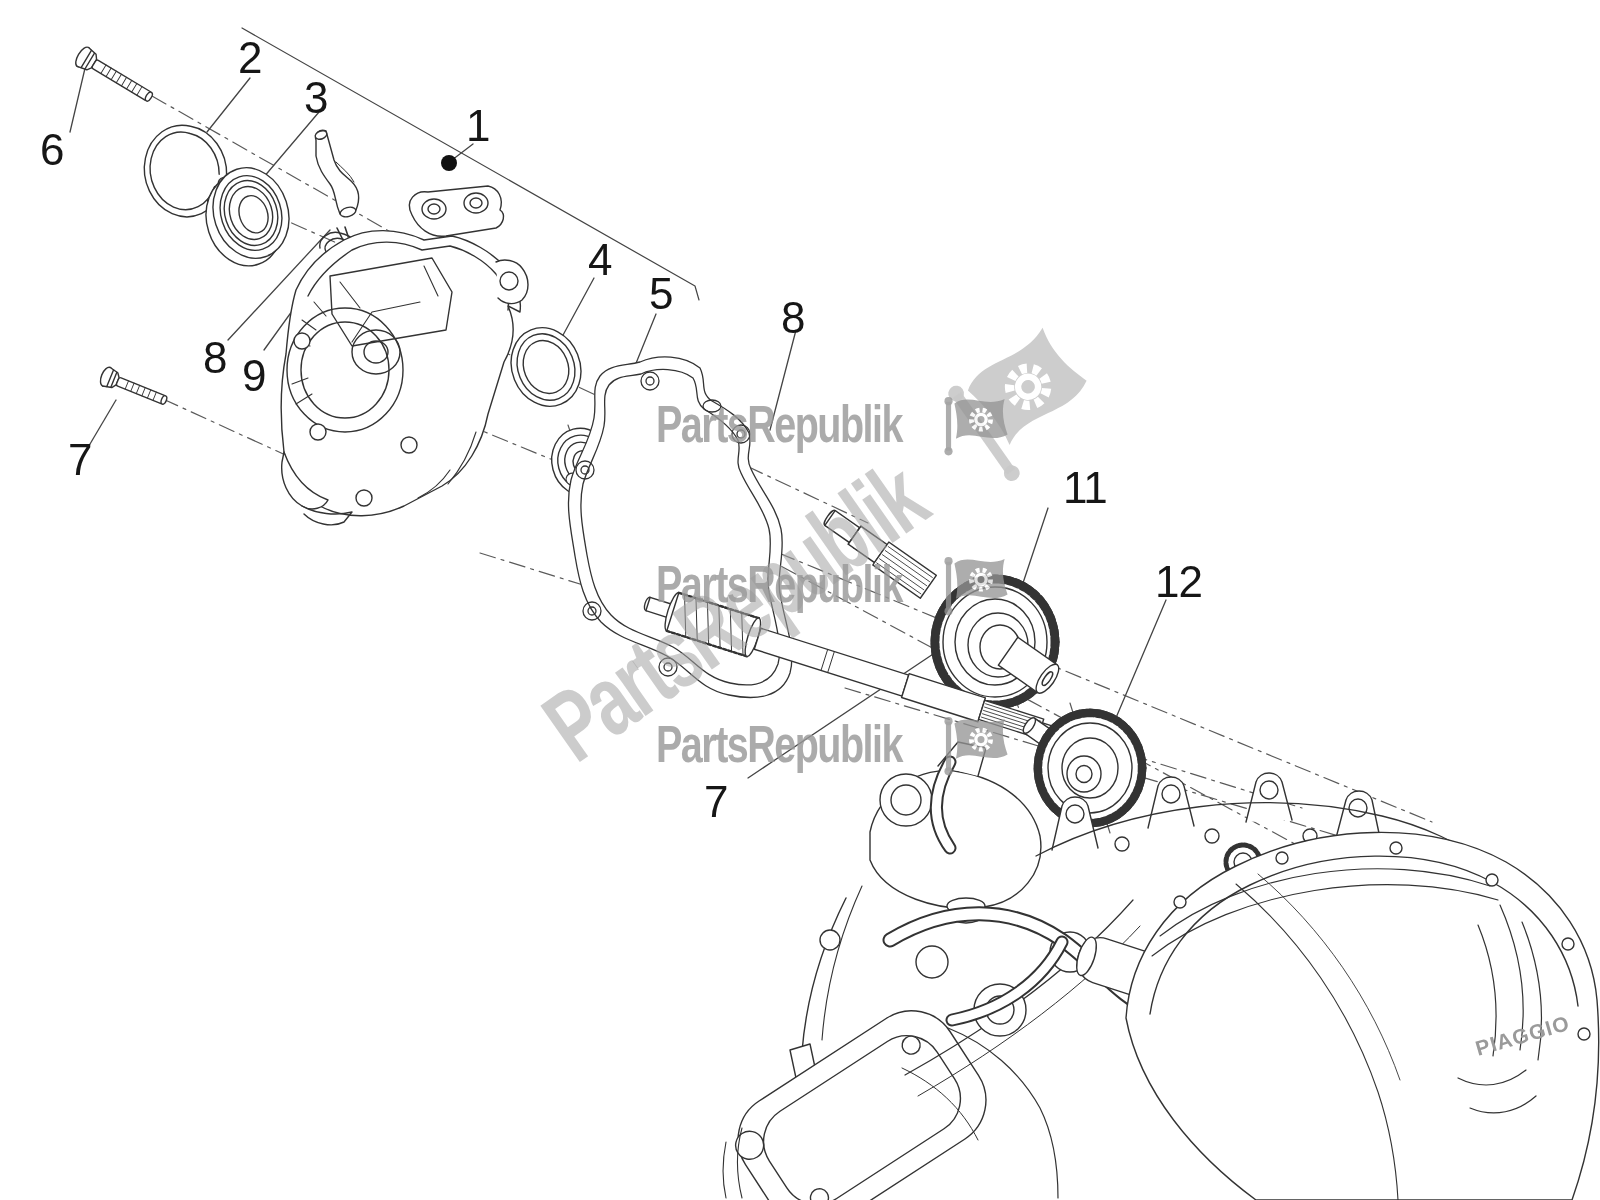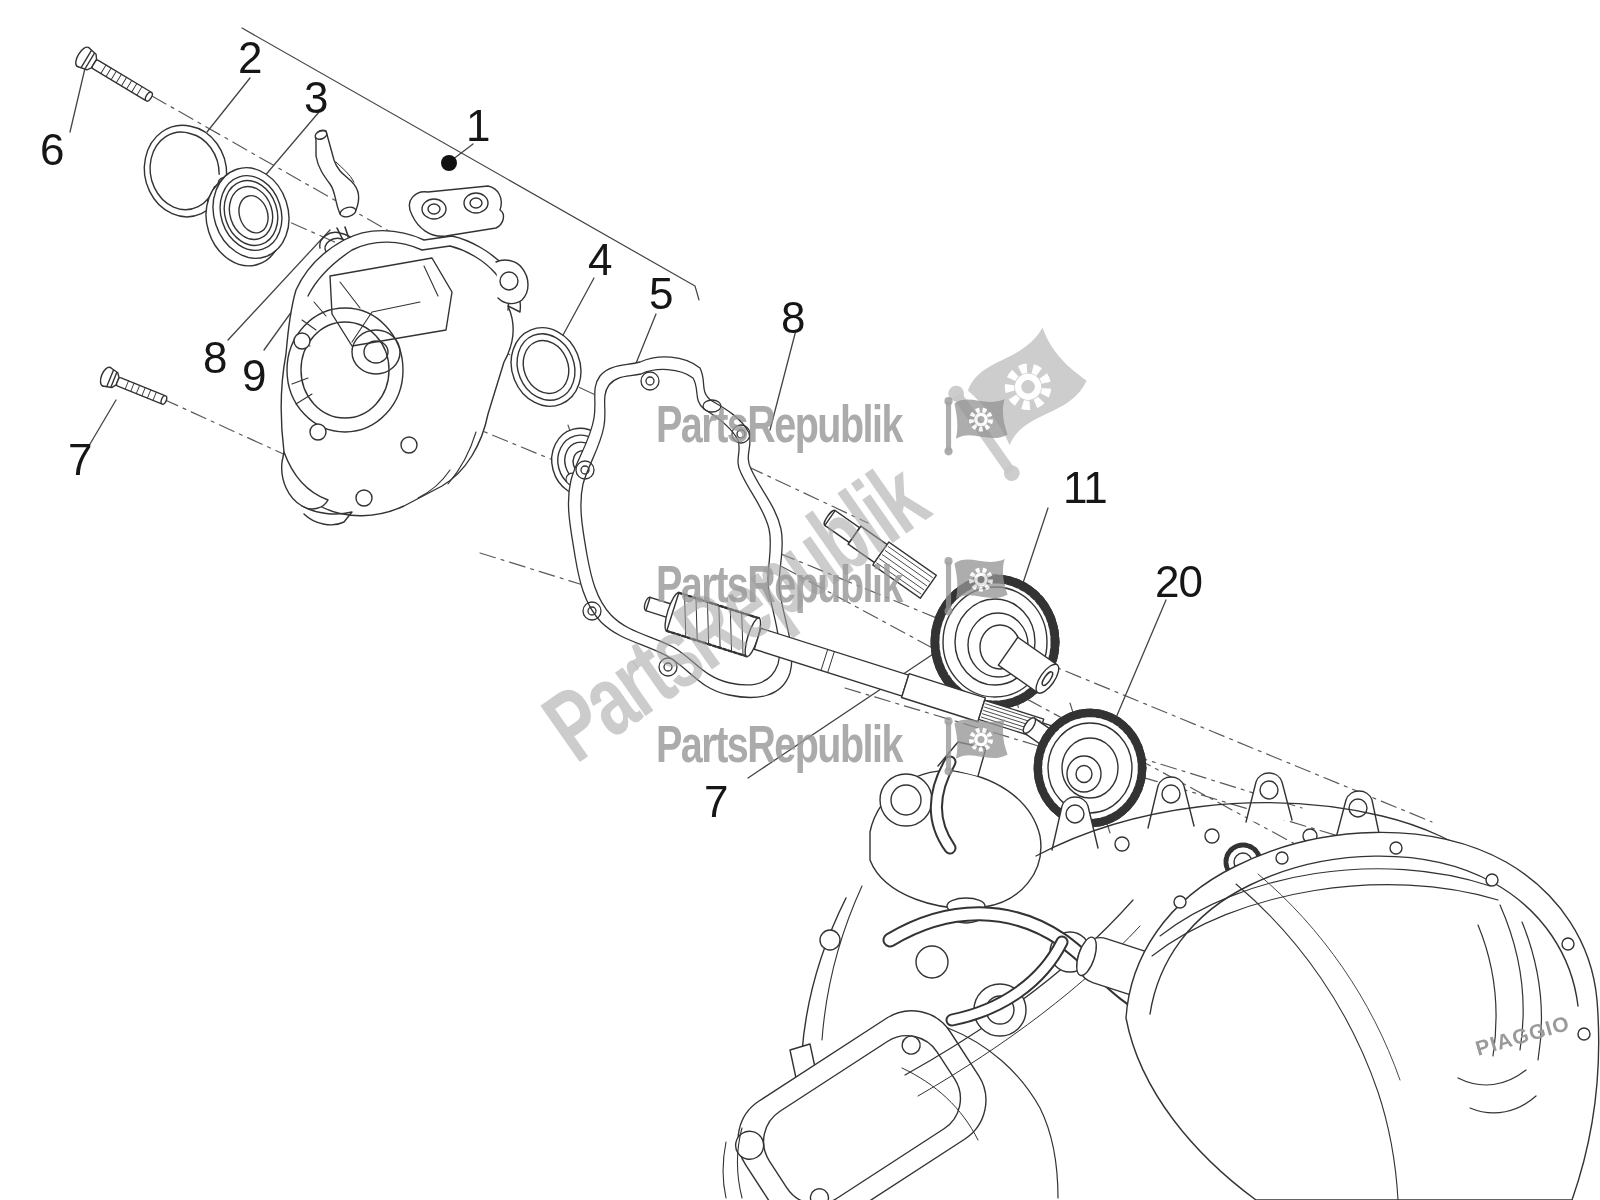--- a/index.html
+++ b/index.html
@@ -357,15 +357,15 @@
   <div class="callout co-2">2</div>
   <div class="callout co-3">3</div>
   <div class="callout co-4">4</div>
   <div class="callout co-5">5</div>
   <div class="callout co-6">6</div>
   <div class="callout co-7">7</div>
   <div class="callout co-8">8</div>
   <div class="callout co-9">9</div>
   <div class="callout co-10">8</div>
   <div class="callout co-11">11</div>
-  <div class="callout co-12">20</div>
+  <div class="callout co-12">12</div>
   <div class="callout co-13">7</div>
 </div>
 
 </body></html>

